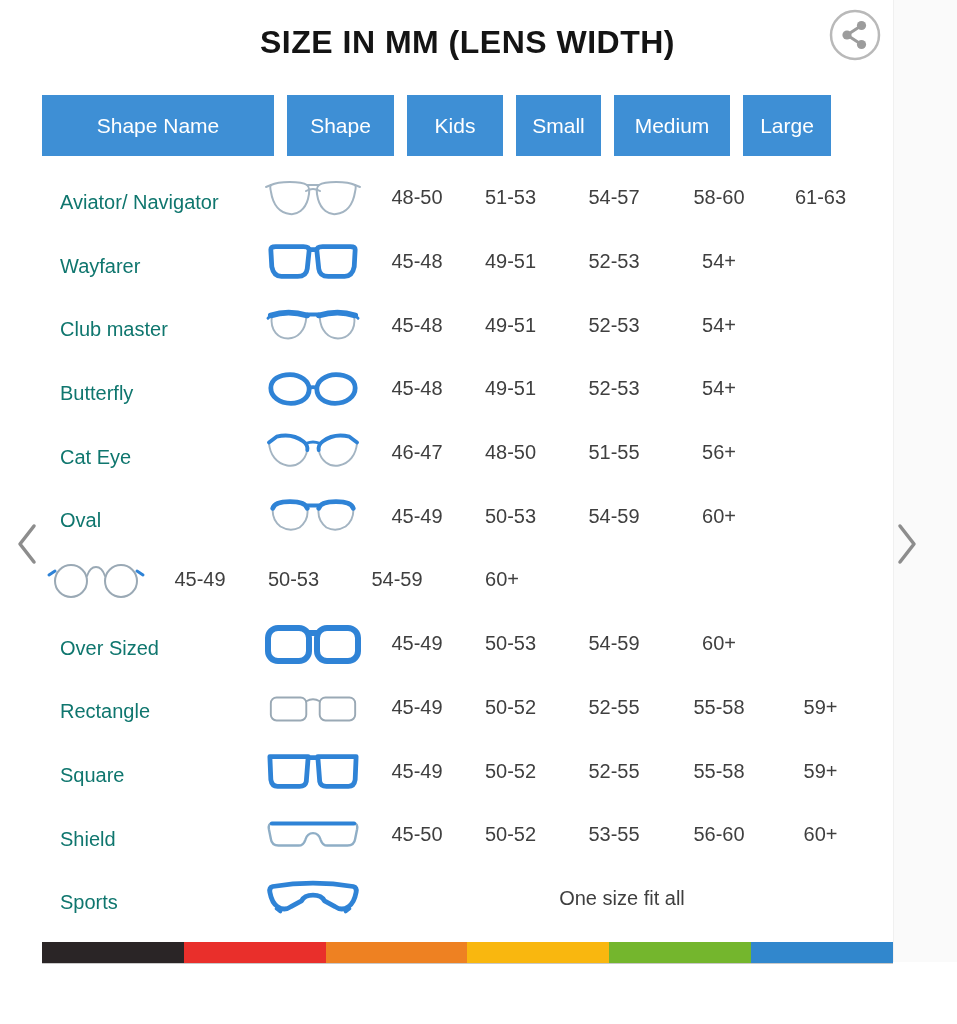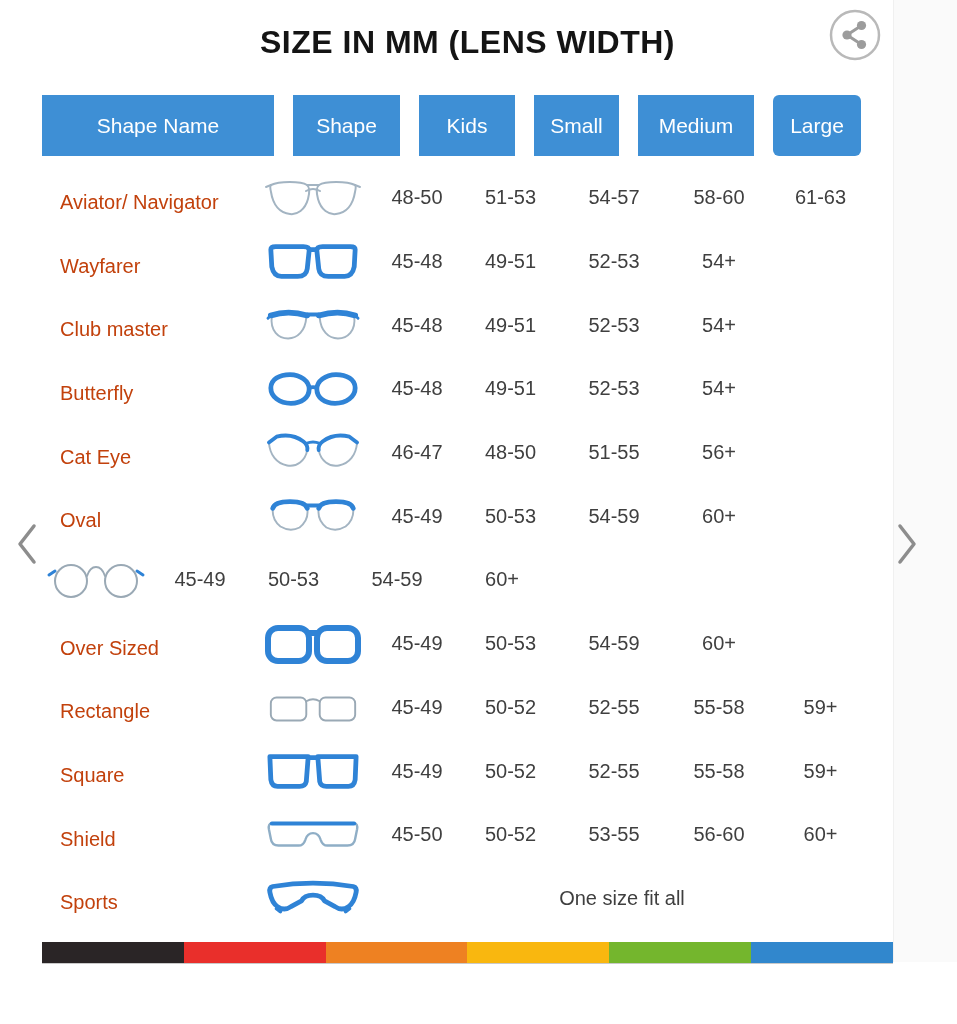--- a/index.html
+++ b/index.html
@@ -2,27 +2,27 @@
 <html><head>
 <meta charset="utf-8">
 <style>
   html,body{margin:0;padding:0;}
   body{font-family:"Liberation Sans", sans-serif; background:#ffffff;}
   .screen{position:relative;width:957px;height:1024px;background:#ffffff;overflow:hidden;padding-left:48px;}
   .right-gutter{position:absolute;left:893px;top:0;width:64px;height:962px;background:#fafafa;border-left:1px solid #f0f0f0;}
   .title{position:absolute;left:42px;top:24px;width:851px;text-align:center;
          font-size:32px;font-weight:bold;letter-spacing:0.5px;color:#141414;}
   .share-btn{position:absolute;left:828px;top:8px;width:54px;height:54px;cursor:pointer;}
-  .hdr{position:absolute;left:42px;top:95px;width:851px;height:61px;display:flex;gap:19px;}
+  .hdr{position:absolute;left:42px;top:95px;width:851px;height:61px;display:flex;gap:13px;}
   .hdr .hcell{background:#3E8FD5;color:#ffffff;display:flex;align-items:center;justify-content:center;
               font-size:21px;}
   .body{position:absolute;left:42px;top:166px;width:851px;}
   .row{display:flex;gap:3px;height:63.7px;align-items:center;}
   .c{display:flex;align-items:center;justify-content:center;font-size:20px;color:#3f3f3f;}
-  .c.name{justify-content:flex-start;padding-left:18px;box-sizing:border-box;color:#c2410c;margin-top:9px;}
+  .c.name{justify-content:flex-start;padding-left:18px;box-sizing:border-box;color:#0f766e;margin-top:9px;}
   .c.span5{justify-content:center;}
   .w0{width:232px;} .w1{width:107px;} .w2{width:96px;} .w3{width:85px;}
   .w4{width:116px;} .w5{width:88px;} .w6{width:109px;} .wspan{width:506px;}
   .c.name.w0{width:214px;padding-left:18px;}
   .stripe{position:absolute;left:42px;top:942px;width:851px;height:21px;display:flex;
           border-bottom:1px solid #c9c9c9;}
   .stripe div{flex:1;height:100%;}
   .chev{position:absolute;top:520px;}
   .chev.left{left:12px;} .chev.right{left:892px;}
   svg{display:block;}
@@ -44,21 +44,21 @@
       <path d="M19 27 L33.5 17.5 M19 27 L33.5 36.5" stroke="#9c9c9c" stroke-width="3" fill="none"></path>
     </svg>
   </div>
 
   <div class="hdr">
     <div class="hcell w0" style="background: rgb(62, 143, 213);">Shape Name</div>
     <div class="hcell w1" style="background: rgb(62, 143, 213);">Shape</div>
     <div class="hcell w2" style="background: rgb(62, 143, 213);">Kids</div>
     <div class="hcell w3" style="background: rgb(62, 143, 213);">Small</div>
     <div class="hcell w4" style="background: rgb(62, 143, 213); text-align: center;">Medium</div>
-    <div class="hcell w5" style="background: rgb(62, 143, 213); border-radius: 6px;">Large</div>
+    <div class="hcell w5" style="background: rgb(62, 143, 213);">Large</div>
   </div>
 
   <div class="body">
 
     <div class="row">
       <div class="c name w0">Aviator/ Navigator</div>
       <div class="c w1">
         <svg width="100" height="50" viewBox="0 0 100 48" fill="none" stroke="#A3B4C2" stroke-width="2" stroke-linecap="round" stroke-linejoin="round">
           <path d="M8 11 C16 7 38 7 44 11 C47 13 47 17 45 25 C42 36 34 41 27 40 C17 39 10 31 8 18 C7 14 7 12 8 11 Z"></path>
           <path d="M92 11 C84 7 62 7 56 11 C53 13 53 17 55 25 C58 36 66 41 73 40 C83 39 90 31 92 18 C93 14 93 12 92 11 Z"></path>

